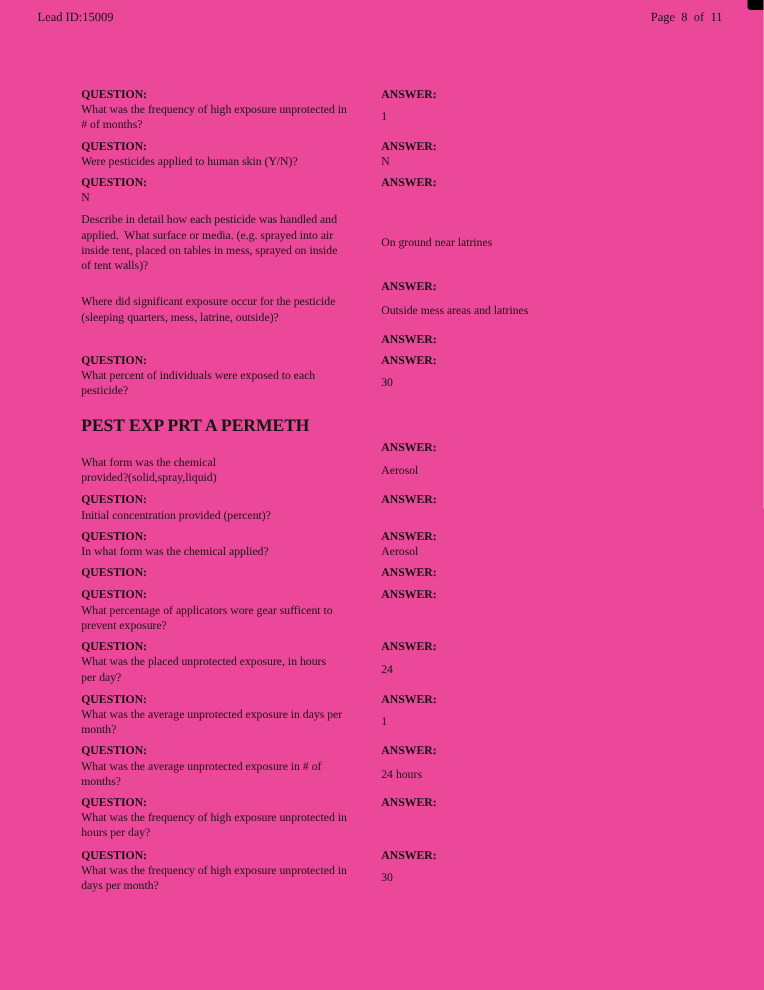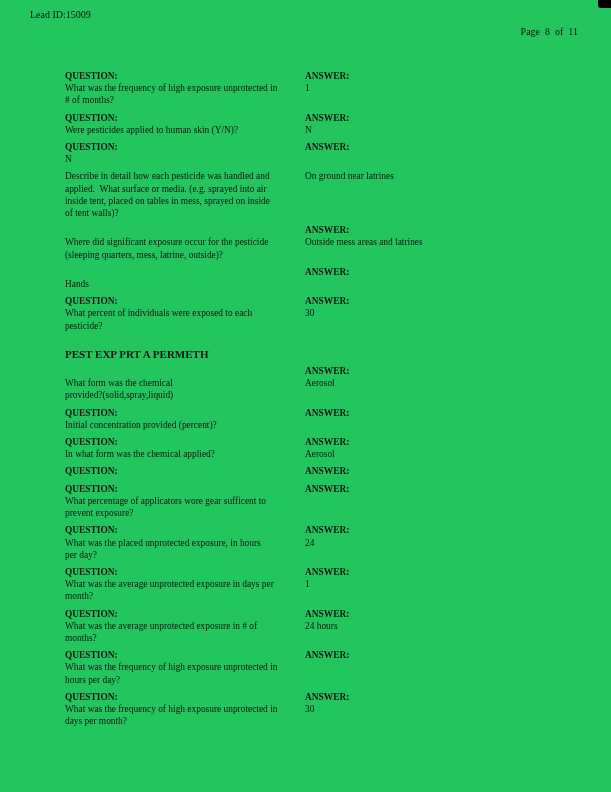--- a/index.html
+++ b/index.html
@@ -2,36 +2,36 @@
 <html><head>
 <meta charset="utf-8">
 <style>
   * { margin: 0; padding: 0; box-sizing: border-box; }
   html, body { background: #e8e8e8; }
   body { font-family: "Liberation Serif", serif; }
   .page {
     position: relative;
     width: 611px;
     height: 792px;
-    background: #22c55e;
+    background: #ec4899;
     color: #141414;
     margin: 0 auto;
     overflow: hidden;
   }
   .lead-id {
     position: absolute;
     left: 30px;
     top: 9px;
     font-size: 10px;
     white-space: pre;
   }
   .page-num {
     position: absolute;
     right: 33px;
-    top: 26px;
+    top: 9px;
     font-size: 10px;
     white-space: pre;
     margin-left: 20px;
   }
   .artifact {
     position: absolute;
     top: 0;
     right: 0;
     width: 13px;
     height: 8px;
@@ -39,28 +39,28 @@
     border-radius: 0 0 0 3px;
   }
   .content {
     position: absolute;
     left: 65px;
     top: 70px;
     width: 514px;
     font-size: 9.4px;
     line-height: 12.2px;
   }
-  .row { display: flex; align-items: flex-start; }
+  .row { display: flex; align-items: center; }
   .col-q { flex: 0 0 240px; width: 240px; white-space: pre; padding-right: 4px; }
   .col-a { flex: 1; white-space: pre; }
   .label { font-weight: bold; }
   .qa-pair { margin-bottom: 5px; }
   .section-header {
     font-weight: bold;
-    font-size: 11px;
+    font-size: 14px;
     margin: 16px 0 5px 0;
   }
 </style>
 </head>
 <body>
 
 <div class="page">
   <span class="lead-id">Lead ID:15009</span>
   <span class="page-num">Page  8  of  11</span>
   <div class="artifact"></div>
@@ -114,21 +114,20 @@
 (sleeping quarters, mess, latrine, outside)?</div>
           <div class="col-a">Outside mess areas and latrines</div>
         </div>
       </div>
       <div class="qa-pair">
         <div class="row">
           <div class="col-q label">&nbsp;</div>
           <div class="col-a label">ANSWER:</div>
         </div>
         <div class="row">
-          <div class="col-a">Hands</div>
         </div>
       </div>
       <div class="qa-pair">
         <div class="row">
           <div class="col-q label">QUESTION:</div>
           <div class="col-a label">ANSWER:</div>
         </div>
         <div class="row">
           <div class="col-q">What percent of individuals were exposed to each
 pesticide?</div>

